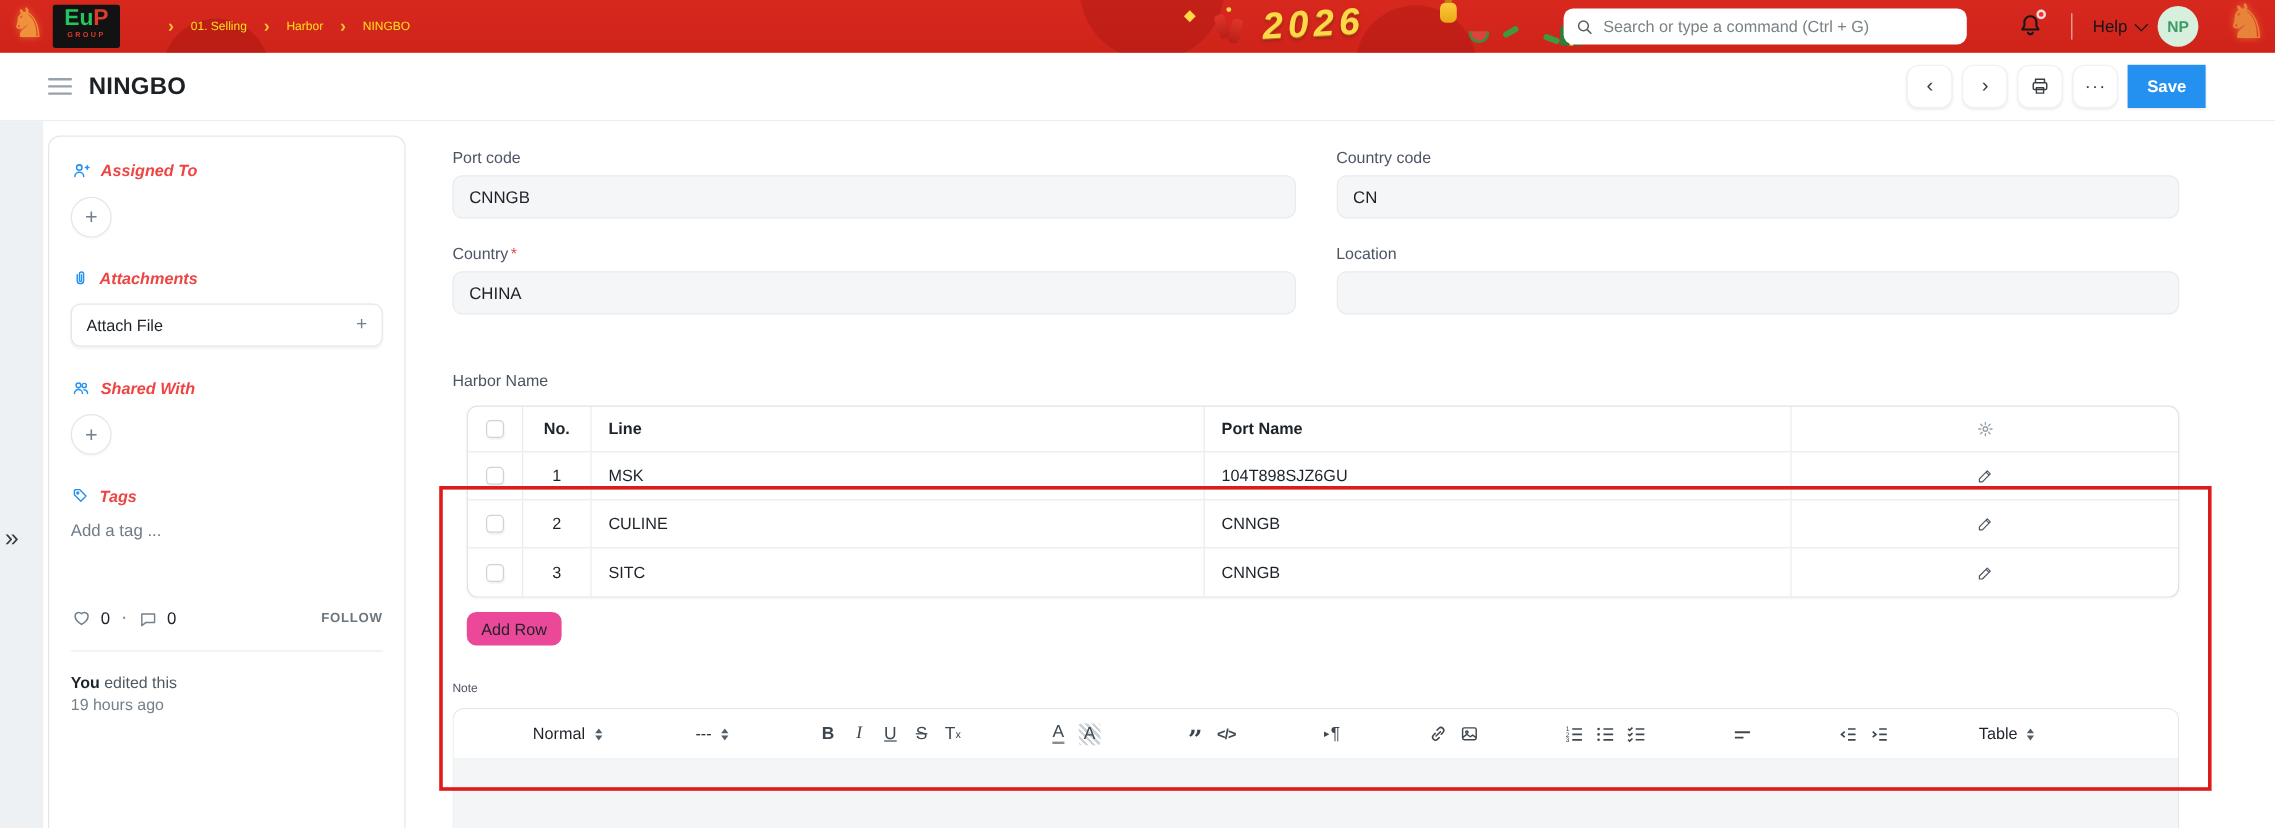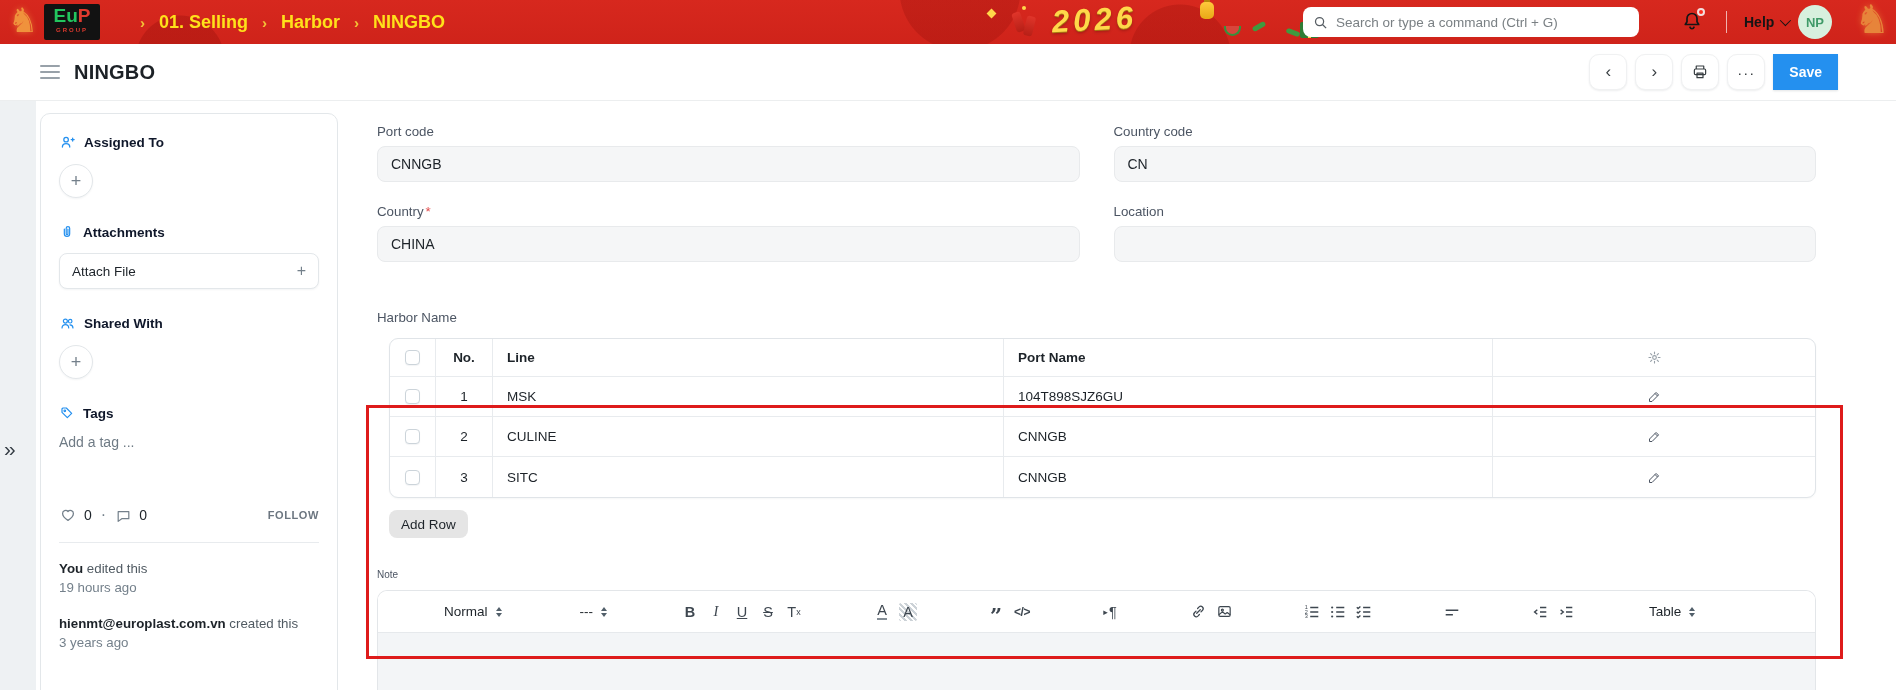--- a/index.html
+++ b/index.html
@@ -15,21 +15,21 @@
       overflow:hidden; z-index:5; }
   .horse { font-size:34px; line-height:44px; color:#f0923c; text-shadow:0 0 6px rgba(255,200,80,.45); }
   .horse-left { position:absolute; left:8px; top:-2px; }
   .horse-right { position:absolute; right:6px; top:-3px; font-size:40px; color:#e98a3c; opacity:.95; }
   .logo-box { position:absolute; left:44px; top:4px; width:56px; height:36px; background:#121212; border-radius:2px; text-align:center; padding-top:2px; }
   .logo-main { font-size:19px; font-weight:bold; letter-spacing:0; line-height:20px; }
   .logo-main .eu { color:#22c55e; }
   .logo-main .p  { color:#e03a2e; }
   .logo-sub { font-size:6px; font-weight:bold; color:#e03a2e; letter-spacing:2px; line-height:8px; }
   .breadcrumb { position:absolute; left:140px; top:0; height:44px; display:flex; align-items:center; gap:14px; }
-  .crumb { color:#ffe11a; font-weight:bold; font-size:18px; cursor:pointer; white-space:nowrap; }
+  .crumb { color:#ffe11a; font-weight:normal; font-size:10px; cursor:pointer; white-space:nowrap; }
   .crumb-sep { color:#f3c337; font-size:15px; font-weight:bold; }
   .crumb-sep::before { content:"\203A"; }
 
   
   .decor { position:absolute; top:0; height:44px; }
   .firecracker { left:1012px; top:4px; width:26px; height:36px; }
   .firecracker i { position:absolute; width:9px; height:20px; background:linear-gradient(#e0352a,#b71f16); border-radius:3px; }
   .firecracker i:nth-child(1){ left:2px; top:8px; transform:rotate(-18deg); }
   .firecracker i:nth-child(2){ left:13px; top:12px; transform:rotate(14deg); }
   .firecracker b { position:absolute; left:10px; top:2px; width:4px; height:4px; background:#ffd84a; border-radius:50%; }
@@ -43,41 +43,41 @@
   .leaf { position:absolute; width:14px; height:5px; background:#3f9a3f; border-radius:5px; }
   .leaf1 { left:1252px; top:24px; transform:rotate(-30deg); }
   .leaf2 { left:1286px; top:30px; transform:rotate(20deg); }
   .search-box { position:absolute; left:1303px; top:7px; width:336px; height:30px; background:#ffffff; border-radius:8px; display:flex; align-items:center; padding:0 10px; gap:8px; }
   .search-box svg { flex:none; }
   .search-input { border:none; outline:none; background:transparent; font-size:13.5px; color:#4c5563; width:100%; font-family:inherit; }
   .search-input::placeholder { color:#7a8084; }
   .bell-wrap { position:absolute; left:1680px; top:9px; width:26px; height:26px; cursor:pointer; }
   .bell-wrap .badge { position:absolute; right:1px; top:-1px; width:8px; height:8px; background:#ff2d20; border:2px solid #f2dede; border-radius:50%; }
   .nav-divider { position:absolute; left:1726px; top:11px; width:1px; height:22px; background:rgba(255,255,255,.65); }
-  .help { position:absolute; left:1744px; top:0; height:44px; display:flex; align-items:center; gap:6px; color:#151515; font-size:14px; font-weight:700; cursor:pointer; }
+  .help { position:absolute; left:1744px; top:0; height:44px; display:flex; align-items:center; gap:6px; color:#151515; font-size:14px; font-weight:400; cursor:pointer; }
   .chev-down { width:8px; height:8px; border-right:1.8px solid #151515; border-bottom:1.8px solid #151515; transform:rotate(45deg) translateY(-2px); }
   .avatar { position:absolute; left:1798px; top:5px; width:34px; height:34px; border-radius:50%; background:#d7f0de; color:#3f9a68; font-weight:bold; font-size:13px; display:flex; align-items:center; justify-content:center; cursor:pointer; }
 
   
   .page-header { height:57px; background:#fff; border-bottom:1px solid #eceeef; display:flex; align-items:center; position:relative; z-index:4; }
   .hamburger { margin-left:40px; width:20px; height:14px; display:flex; flex-direction:column; justify-content:space-between; cursor:pointer; }
   .hamburger i { height:2px; background:#98a1a9; border-radius:1px; }
   .page-title { margin-left:14px; font-size:20px; font-weight:bold; color:#1c2126; letter-spacing:.2px; }
   .header-actions { position:absolute; right:58px; top:10px; display:flex; align-items:center; gap:8px; }
   .hbtn { width:38px; height:36px; background:#fff; border:1px solid #f0f1f2; box-shadow:0 1px 2px rgba(25,39,52,.08); border-radius:10px; display:flex; align-items:center; justify-content:center; font-size:17px; color:#383e42; cursor:pointer; }
   .hbtn.ellipsis { font-size:15px; letter-spacing:1px; }
   .save-btn { height:36px; padding:0 16px; background:#2490ef; color:#fff; border:none; border-radius:0; font-size:14px; font-weight:600; font-family:inherit; cursor:pointer; box-shadow:0 1px 2px rgba(25,39,52,.12); }
 
   
   .content { display:flex; height:589px; }
   .left-rail { width:36px; background:#eef1f3; position:relative; flex:none; }
   .rail-toggle { position:absolute; left:4px; top:336px; font-size:21px; color:#343c44; cursor:pointer; }
 
   .sidebar-card { flex:none; width:298px; margin:12px 0 0 4px; height:700px; background:#fff; border:1px solid #e3e7ea; border-radius:10px; padding:20px 18px; }
-  .sb-section-head { display:flex; align-items:center; gap:8px; color:#0f172a; font-size:13.5px; font-weight:600; margin-bottom:13px; cursor:pointer; }
+  .sb-section-head { display:flex; align-items:center; gap:8px; color:#ef4444; font-size:13.5px; font-weight:600; margin-bottom:13px; cursor:pointer;font-style:italic; }
   .sb-section-head svg { flex:none; }
   .plus-circle { width:34px; height:34px; border:1px solid #e3e7ea; border-radius:50%; background:#fff; color:#74808b; font-size:18px; display:flex; align-items:center; justify-content:center; cursor:pointer; box-shadow:0 1px 2px rgba(25,39,52,.05); margin-bottom:26px; }
   .attach-btn { height:36px; border:1px solid #e3e7ea; border-radius:8px; background:#fff; display:flex; align-items:center; justify-content:space-between; padding:0 12px; font-size:13.5px; color:#1d2329; cursor:pointer; margin-bottom:26px; box-shadow:0 1px 2px rgba(25,39,52,.05); }
   .attach-btn .plus { color:#74808b; font-size:16px; }
   .add-tag { font-size:14px; color:#6f7b85; cursor:text; margin-bottom:56px; }
   .likes-row { display:flex; align-items:center; gap:7px; margin-bottom:0; }
   .likes-row .cnt { font-size:14px; color:#1d2329; }
   .likes-row .dot { color:#74808b; margin:0 2px; }
   .follow { margin-left:auto; font-size:11px; font-weight:600; letter-spacing:.6px; color:#6c7680; cursor:pointer; }
   .sb-divider { height:1px; background:#e8ebee; margin:18px 0 16px; }
@@ -99,21 +99,21 @@
   .t-row.header { height:38px; font-weight:600; }
   .t-row:last-child { border-bottom:none; }
   .t-cell { display:flex; align-items:center; font-size:13.5px; color:#1d2329; border-right:1px solid #e8ebee; padding:0 14px; }
   .t-cell:last-child { border-right:none; }
   .c-check { width:46px; justify-content:center; padding:0; }
   .c-no { width:57px; justify-content:center; padding:0; }
   .c-line { width:511px; }
   .c-port { width:489px; }
   .c-gear { flex:1; justify-content:center; }
   .checkbox { width:15px; height:15px; border:1px solid #ccd4da; border-radius:4px; background:#fff; cursor:pointer; box-shadow:0 1px 1px rgba(25,39,52,.05); }
-  .add-row-btn { margin:12px 0 0 12px; height:28px; padding:0 12px; background:#e5e5e5; border:none; border-radius:8px; font-size:13.5px; color:#1d2329; font-family:inherit; cursor:pointer; }
+  .add-row-btn { margin:12px 0 0 12px; height:28px; padding:0 12px; background:#ec4899; border:none; border-radius:8px; font-size:13.5px; color:#1d2329; font-family:inherit; cursor:pointer; }
 
   
   .note-label { font-size:10px; color:#4c5563; margin-top:31px; }
   .editor { margin-top:10px; width:1439px; border:1px solid #e3e6e9; border-bottom:none; border-radius:10px 10px 0 0; overflow:hidden; }
   .ed-toolbar { height:42px; background:#fff; border-bottom:1px solid #e6e9ec; display:flex; align-items:center; padding:0 10px; color:#3e4750; }
   .tb-item { display:flex; align-items:center; justify-content:center; min-width:26px; height:28px; padding:0 4px; border-radius:6px; cursor:pointer; font-size:14.5px; color:#3e4750; }
   .tb-group { display:flex; align-items:center; margin-right:14px;margin-left:48px; }
   .tb-select { display:flex; align-items:center; gap:8px; font-size:13.5px; color:#1d2329; padding:0 8px; cursor:pointer; }
   .updown { display:inline-flex; flex-direction:column; gap:2px; }
   .updown i { width:0; height:0; border-left:3.5px solid transparent; border-right:3.5px solid transparent; }
@@ -274,24 +274,20 @@
       <span class="cnt">0</span>
       <span class="follow">FOLLOW</span>
     </div>
 
     <div class="sb-divider"></div>
 
     <div class="activity-block">
       <div><span class="actor">You</span> <span class="action">edited this</span></div>
       <div class="when">19 hours ago</div>
     </div>
-    <div class="activity-block">
-      <div><span class="actor">hienmt@europlast.com.vn</span> <span class="action">created this</span></div>
-      <div class="when">3 years ago</div>
-    </div>
   </div>
 
   <div class="main">
     <div class="form-grid">
       <div>
         <div class="field-label">Port code</div>
         <input class="field-input" type="text" value="CNNGB" style="">
       </div>
       <div>
         <div class="field-label">Country code</div>

